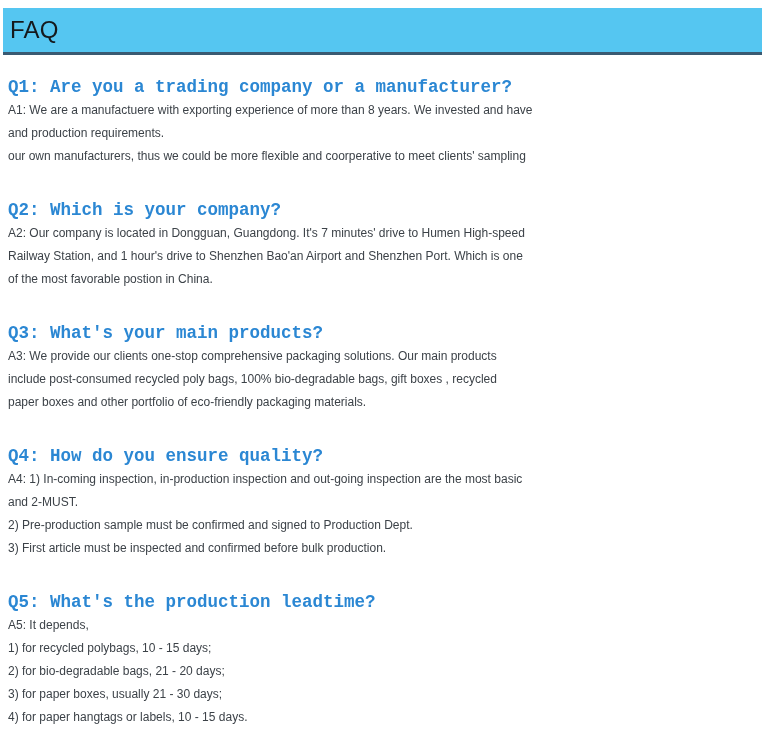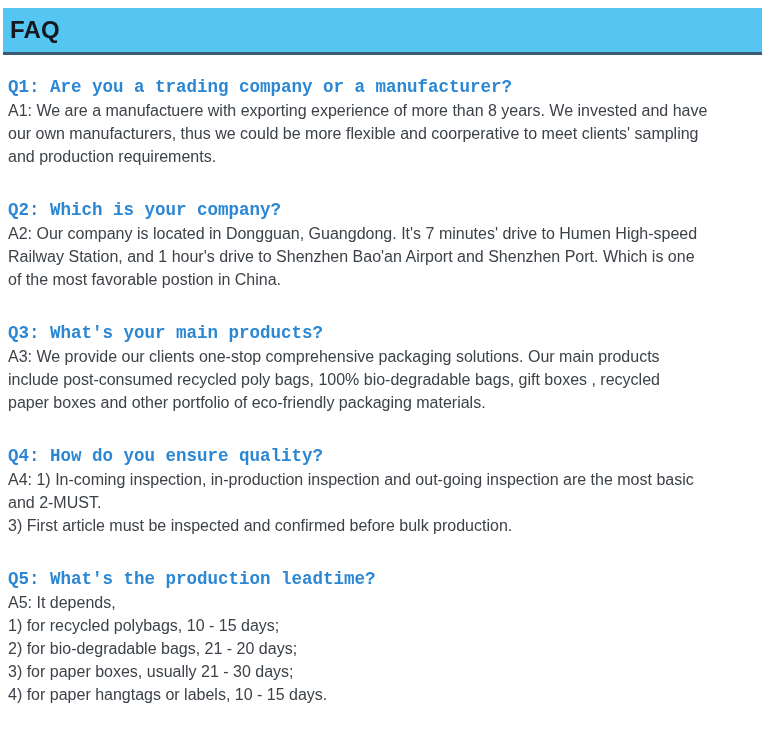--- a/index.html
+++ b/index.html
@@ -18,21 +18,21 @@
     height: 44px;
     background: var(--header-bg, #55C6F1);
     border-bottom: 3px solid var(--header-border, #3A5A72);
     display: flex;
     align-items: center;
     padding-left: 7px;
     box-sizing: content-box;
   }
   .faq-header .title {
     font-size: 24px;
-    font-weight: 700;
+    font-weight: 400;
     color: var(--header-text, #15191D);
     letter-spacing: 0.2px;
     text-align: center;
   }
   .faq-list {
     padding: 0 8px;
   }
   .faq-item {
     margin-top: 31px;
   }
@@ -42,56 +42,57 @@
   .faq-question {
     margin: 0;
     font-size: 17.5px;
     font-weight: 700;
     line-height: 23px;
     color: var(--question-color, #2B87D3);
     white-space: nowrap;
     font-family: Liberation Mono, monospace;
   }
   .faq-answer-line {
-    font-size: 16px;
+    font-size: 12px;
     line-height: 23px;
     color: var(--answer-color, #3C4248);
     white-space: nowrap;
   }
 </style>
 </head>
 <body style="background: rgb(255, 255, 255);">
 
 <div class="faq-header">
   <span class="title">FAQ</span>
 </div>
 
 <div class="faq-list">
     <div class="faq-item">
       <h3 class="faq-question">Q1: Are you a trading company or a manufacturer?</h3>
       <div class="faq-answer-line">A1: We are a manufactuere with exporting experience of more than 8 years. We invested and have</div>
+      <div class="faq-answer-line">and production requirements.</div>
       <div class="faq-answer-line">our own manufacturers, thus we could be more flexible and coorperative to meet clients' sampling</div>
-      <div class="faq-answer-line">and production requirements.</div>
     </div>
     <div class="faq-item">
       <h3 class="faq-question">Q2: Which is your company?</h3>
       <div class="faq-answer-line">A2: Our company is located in Dongguan, Guangdong. It's 7 minutes' drive to Humen High-speed</div>
       <div class="faq-answer-line">Railway Station, and 1 hour's drive to Shenzhen Bao'an Airport and Shenzhen Port. Which is one</div>
       <div class="faq-answer-line">of the most favorable postion in China.</div>
     </div>
     <div class="faq-item">
       <h3 class="faq-question">Q3: What's your main products?</h3>
       <div class="faq-answer-line">A3: We provide our clients one-stop comprehensive packaging solutions. Our main products</div>
       <div class="faq-answer-line">include post-consumed recycled poly bags, 100% bio-degradable bags, gift boxes , recycled</div>
       <div class="faq-answer-line">paper boxes and other portfolio of eco-friendly packaging materials.</div>
     </div>
     <div class="faq-item">
       <h3 class="faq-question">Q4: How do you ensure quality?</h3>
       <div class="faq-answer-line">A4: 1) In-coming inspection, in-production inspection and out-going inspection are the most basic</div>
       <div class="faq-answer-line">and 2-MUST.</div>
+      <div class="faq-answer-line">2) Pre-production sample must be confirmed and signed to Production Dept.</div>
       <div class="faq-answer-line">3) First article must be inspected and confirmed before bulk production.</div>
     </div>
     <div class="faq-item">
       <h3 class="faq-question">Q5: What's the production leadtime?</h3>
       <div class="faq-answer-line">A5: It depends,</div>
       <div class="faq-answer-line">1) for recycled polybags, 10 - 15 days;</div>
       <div class="faq-answer-line">2) for bio-degradable bags, 21 - 20 days;</div>
       <div class="faq-answer-line">3) for paper boxes, usually 21 - 30 days;</div>
       <div class="faq-answer-line">4) for paper hangtags or labels, 10 - 15 days.</div>
     </div>

